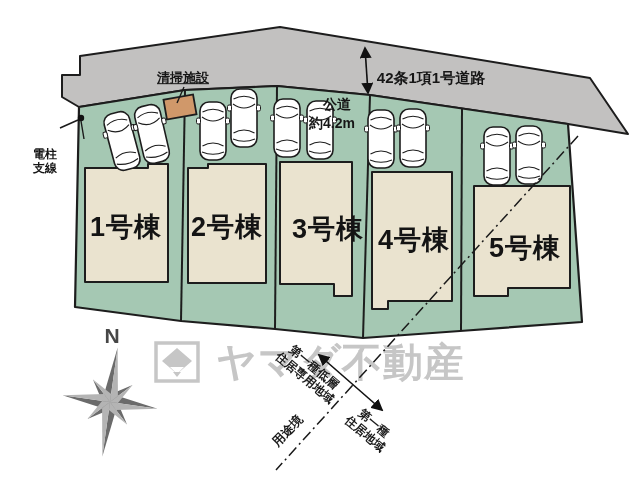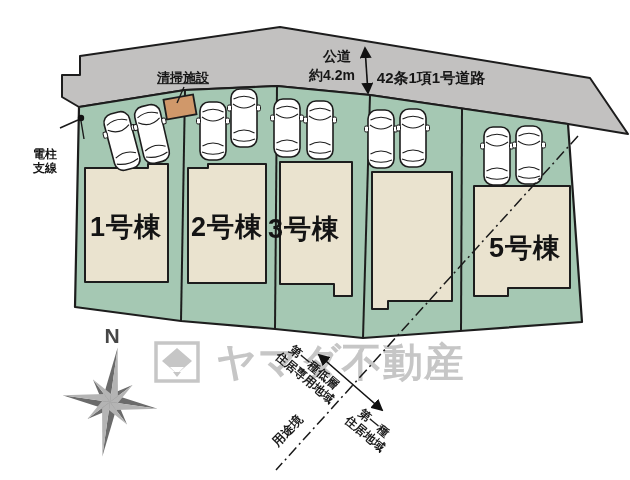--- a/index.html
+++ b/index.html
@@ -4,21 +4,21 @@
 <style>
   html,body{margin:0;padding:0;background:#ffffff;}
   .stage{
     position:relative;width:630px;height:480px;background:#ffffff;overflow:hidden;
     font-family:"Liberation Sans", sans-serif;color:#111;
   }
   .stage svg{position:absolute;left:0;top:0;}
   .lbl{position:absolute;transform:translate(-50%,-50%);white-space:nowrap;line-height:1.05;}
   .lot-label{font-size:27px;font-weight:700;color:#141414;letter-spacing:1px;}
   .small-label{font-size:13px;font-weight:600;color:#161616;text-decoration:underline;}
-  .road-label{font-size:14px;font-weight:600;color:#161616;text-align:center;}
+  .road-label{font-size:14px;font-weight:600;color:#161616;text-align:center;margin-top:48px;}
   .road-name{font-size:15px;font-weight:600;color:#161616;}
   .pole-label{font-size:12px;font-weight:600;color:#161616;text-align:center;line-height:1.15;margin-top:44px;}
   .north-label{font-size:21px;font-weight:700;color:#474747;}
   .zone-label{font-size:12px;font-weight:600;color:#1a1a1a;text-align:center;line-height:1.15;}
   .boundary-label{font-size:12.5px;font-weight:600;color:#1a1a1a;}
   .rot40{transform:translate(-50%,-50%) rotate(40deg);}
   .rotm46{transform:translate(-50%,-50%) rotate(-46deg);}
   .watermark{
     position:absolute;left:154px;top:341px;display:flex;align-items:center;gap:16px;
   }
@@ -138,21 +138,22 @@
     <div>電柱</div>
     <div>支線</div>
   </div>
 
   <div class="lbl road-label" style="left:337px;top:56px">公道</div>
   <div class="lbl road-label" style="left:332px;top:75px">約4.2m</div>
   <div class="lbl road-name" style="left:431px;top:78px">42条1項1号道路</div>
 
   <div class="lbl lot-label" style="left:126px;top:227px">1号棟</div>
   <div class="lbl lot-label" style="left:227px;top:227px">2号棟</div>
-  <div class="lbl lot-label" style="left:304px;top:229px">3号棟</div>
+  <div class="lbl lot-label" style="left:328px;top:229px">3号棟</div>
+  <div class="lbl lot-label" style="left:414px;top:240px">4号棟</div>
   <div class="lbl lot-label" style="left:525px;top:248px">5号棟</div>
 
   <div class="lbl north-label" style="left:112px;top:336px">N</div>
 
   <div class="lbl zone-label rot40" style="left:309px;top:373px">
     <div>第一種低層</div>
     <div>住居専用地域</div>
   </div>
   <div class="lbl zone-label rot40" style="left:369px;top:429px">
     <div>第一種</div>

